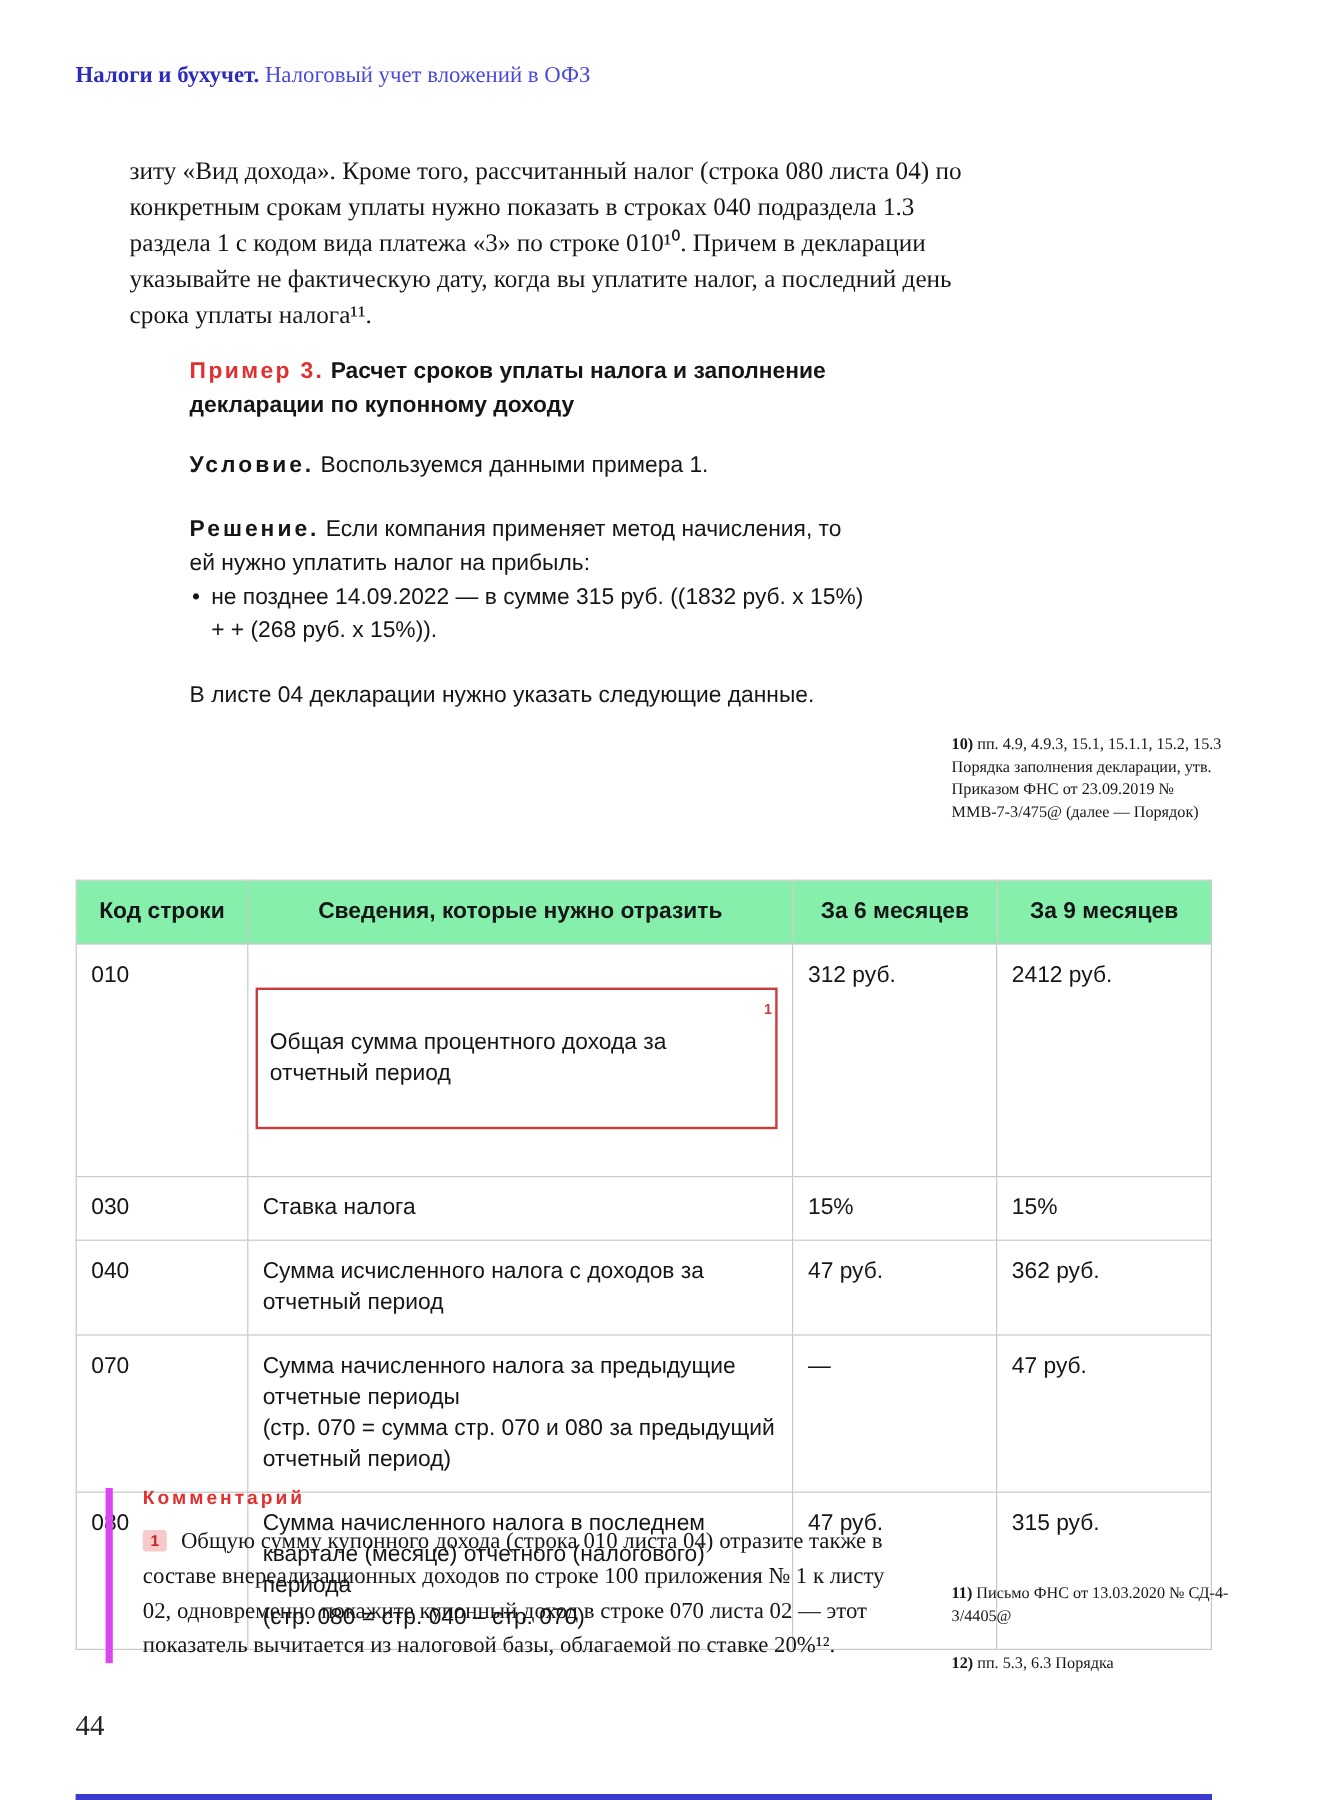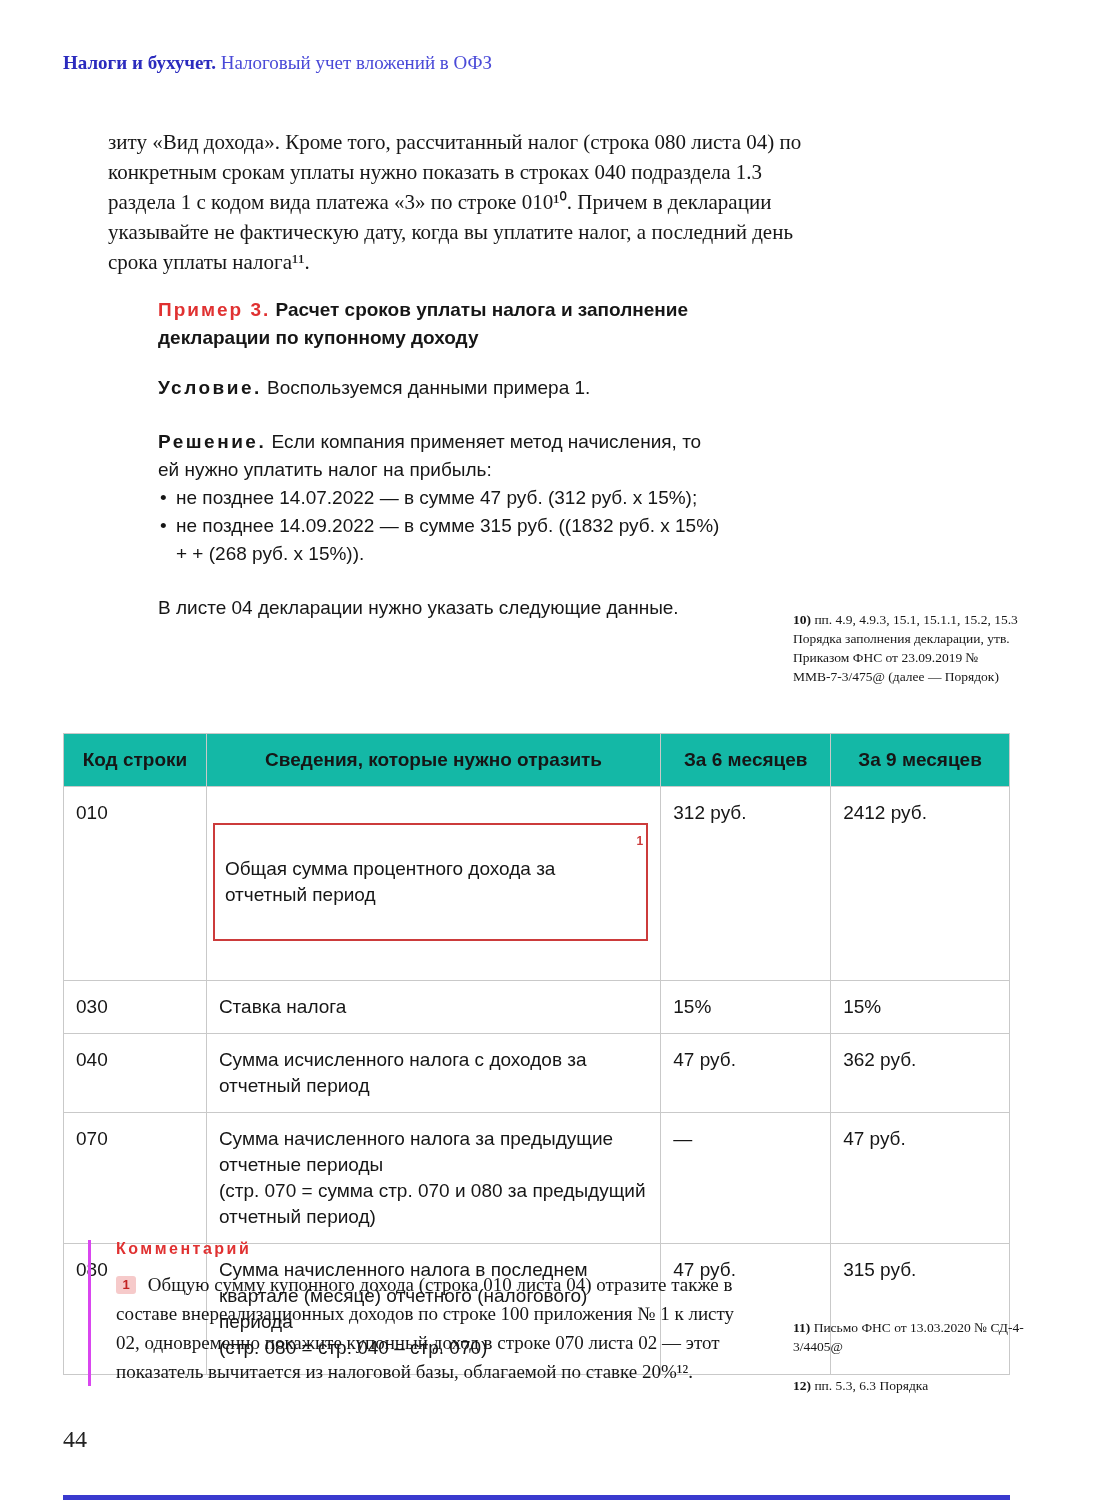--- a/index.html
+++ b/index.html
@@ -39,38 +39,38 @@
   }
   .sn-10 { top:610px; }
   .sn-bottom { top:1318px; }
   .sn-num { font-weight:700; }
   .sn-item + .sn-item { margin-top:20px; }
   
   .table-wrap { position:absolute; top:733px; left:63px; width:947px; }
   table { border-collapse:collapse; width:100%;
           font-family:"Liberation Sans", sans-serif; font-size:19px; }
   th, td { border:1px solid #c9c9c9; }
-  th { background:#14b8a6; font-weight:700; padding:15px 8px; text-align:center; }
+  th { background:#86efac; font-weight:700; padding:15px 8px; text-align:center; }
   td { padding:13px 12px; vertical-align:top; line-height:26px; }
   col.c1 { width:143px; } col.c2 { width:455px; }
   col.c3 { width:170px; } col.c4 { width:179px; }
   td.c-code, td.c-num { }
   td.c-info { white-space:pre-line; }
   .red-box {
     position:relative; border:2px solid #cc3b3b; padding:5px 18px 5px 10px;
     margin:-3px 0 0 -6px; white-space:pre-line;
   }
   .red-box .ref {
     position:absolute; right:3px; top:3px; color:#cc3b3b;
     font-size:12px; font-weight:700;
   }
   
   .comment {
     position:absolute; top:1240px; left:88px; width:654px;
-    border-left:3px solid #d946ef; padding-left:25px;
+    border-left:6px solid #d946ef; padding-left:25px;
   }
   .comment-head {
     font-family:"Liberation Sans", sans-serif; font-weight:700;
     color:#e03131; letter-spacing:2.5px; font-size:16px; margin-bottom:12px;
   }
   .comment-text { font-size:19px; line-height:29px; }
   .marker {
     display:inline-flex; align-items:center; justify-content:center;
     width:20px; height:18px; background:#f6caca; color:#c22222;
     font:700 13px "Liberation Sans", sans-serif; border-radius:3px;
@@ -99,21 +99,20 @@
     </p>
     <p class="ex-cond">
       <span class="ex-sublabel">Условие.</span>
       <span>Воспользуемся данными примера 1.</span>
     </p>
     <p class="ex-sol">
       <span class="ex-sublabel">Решение.</span>
       <span>Если компания применяет метод начисления, то ей нужно уплатить налог на прибыль:</span>
     </p>
     <ul class="bullets">
-      <li>не позднее 14.07.2022 — в сумме 47 руб. (312 руб. х 15%);</li>
       <li>не позднее 14.09.2022 — в сумме 315 руб. ((1832 руб. х 15%) + + (268 руб. х 15%)).</li>
     </ul>
     <p class="ex-para2">В листе 04 декларации нужно указать следующие данные.</p>
   </div>
 
   <div class="sidenote sn-10">
     <span class="sn-num">10)</span>
     <span>пп. 4.9, 4.9.3, 15.1, 15.1.1, 15.2, 15.3 Порядка заполнения декларации, утв. Приказом ФНС от 23.09.2019 № ММВ-7-3/475@ (далее — Порядок)</span>
   </div>
 

